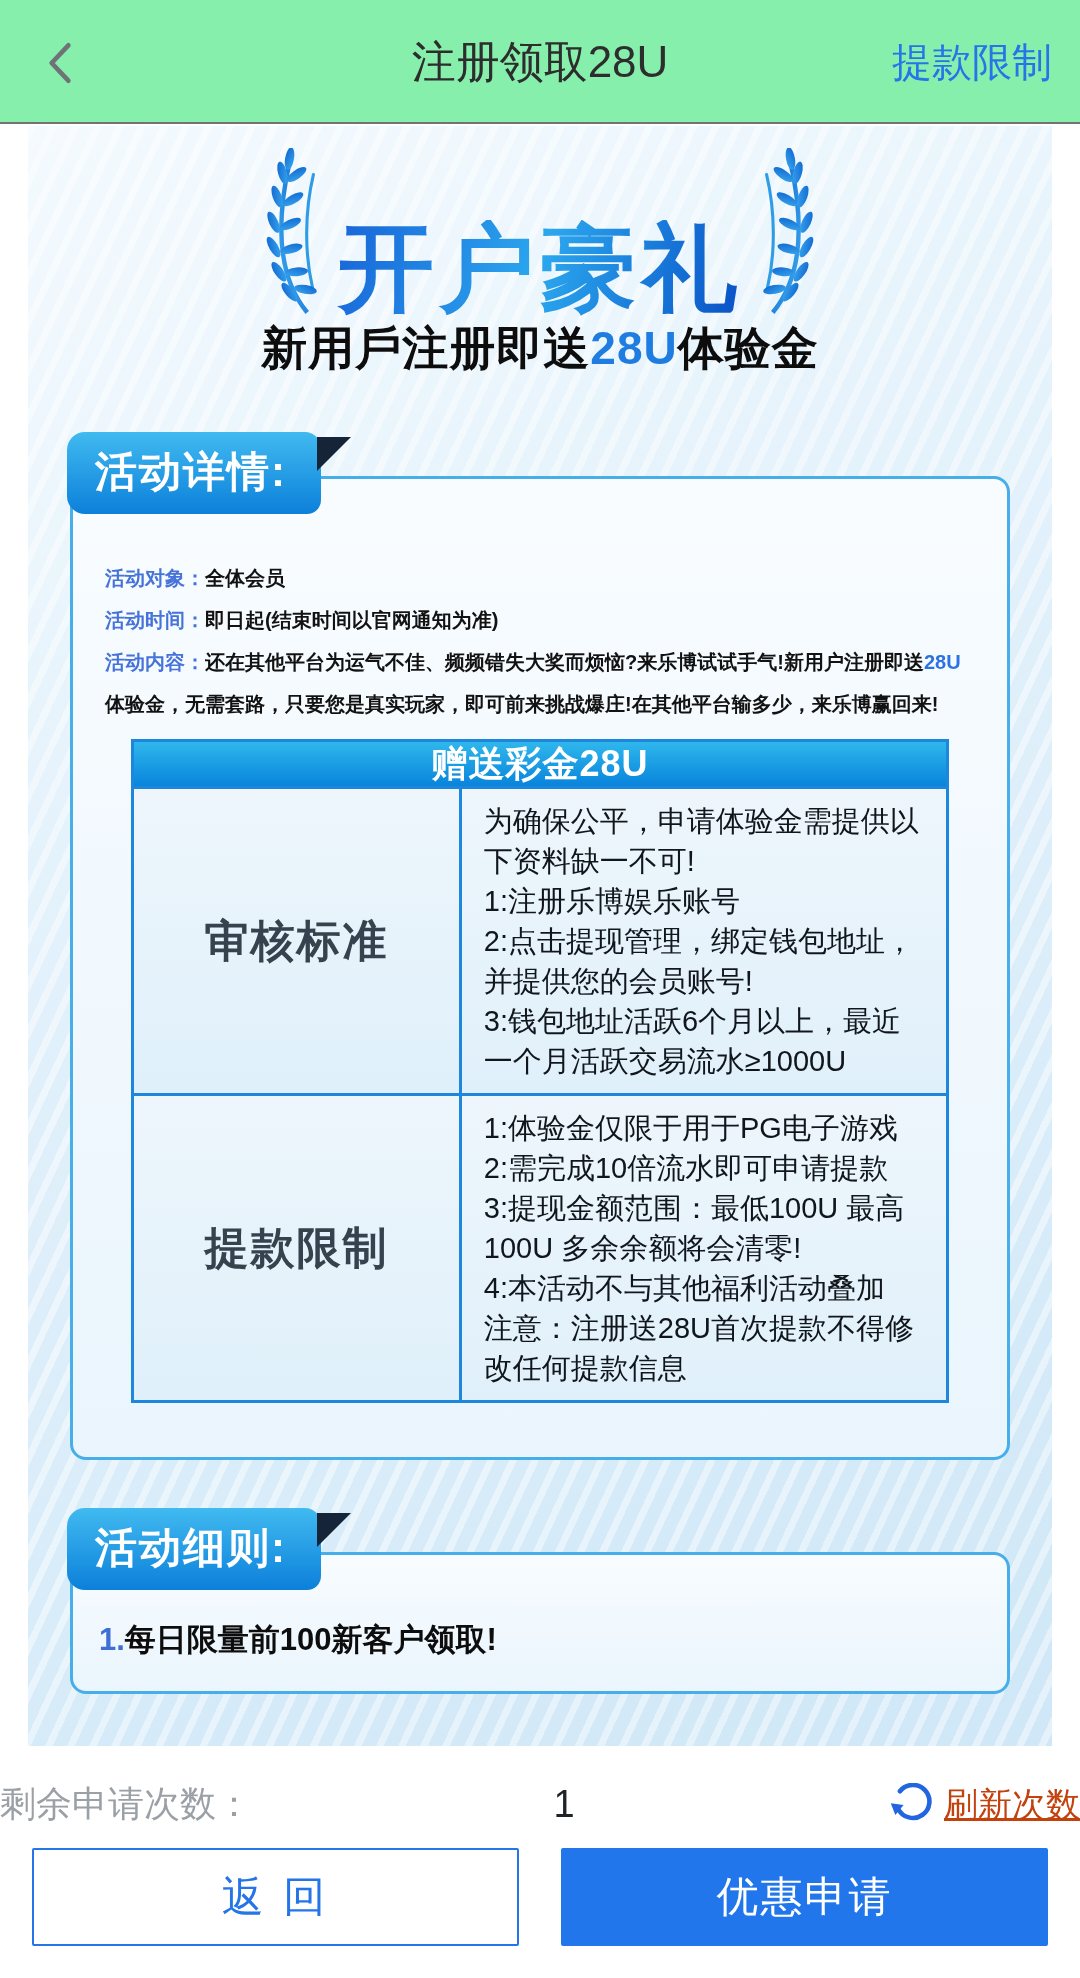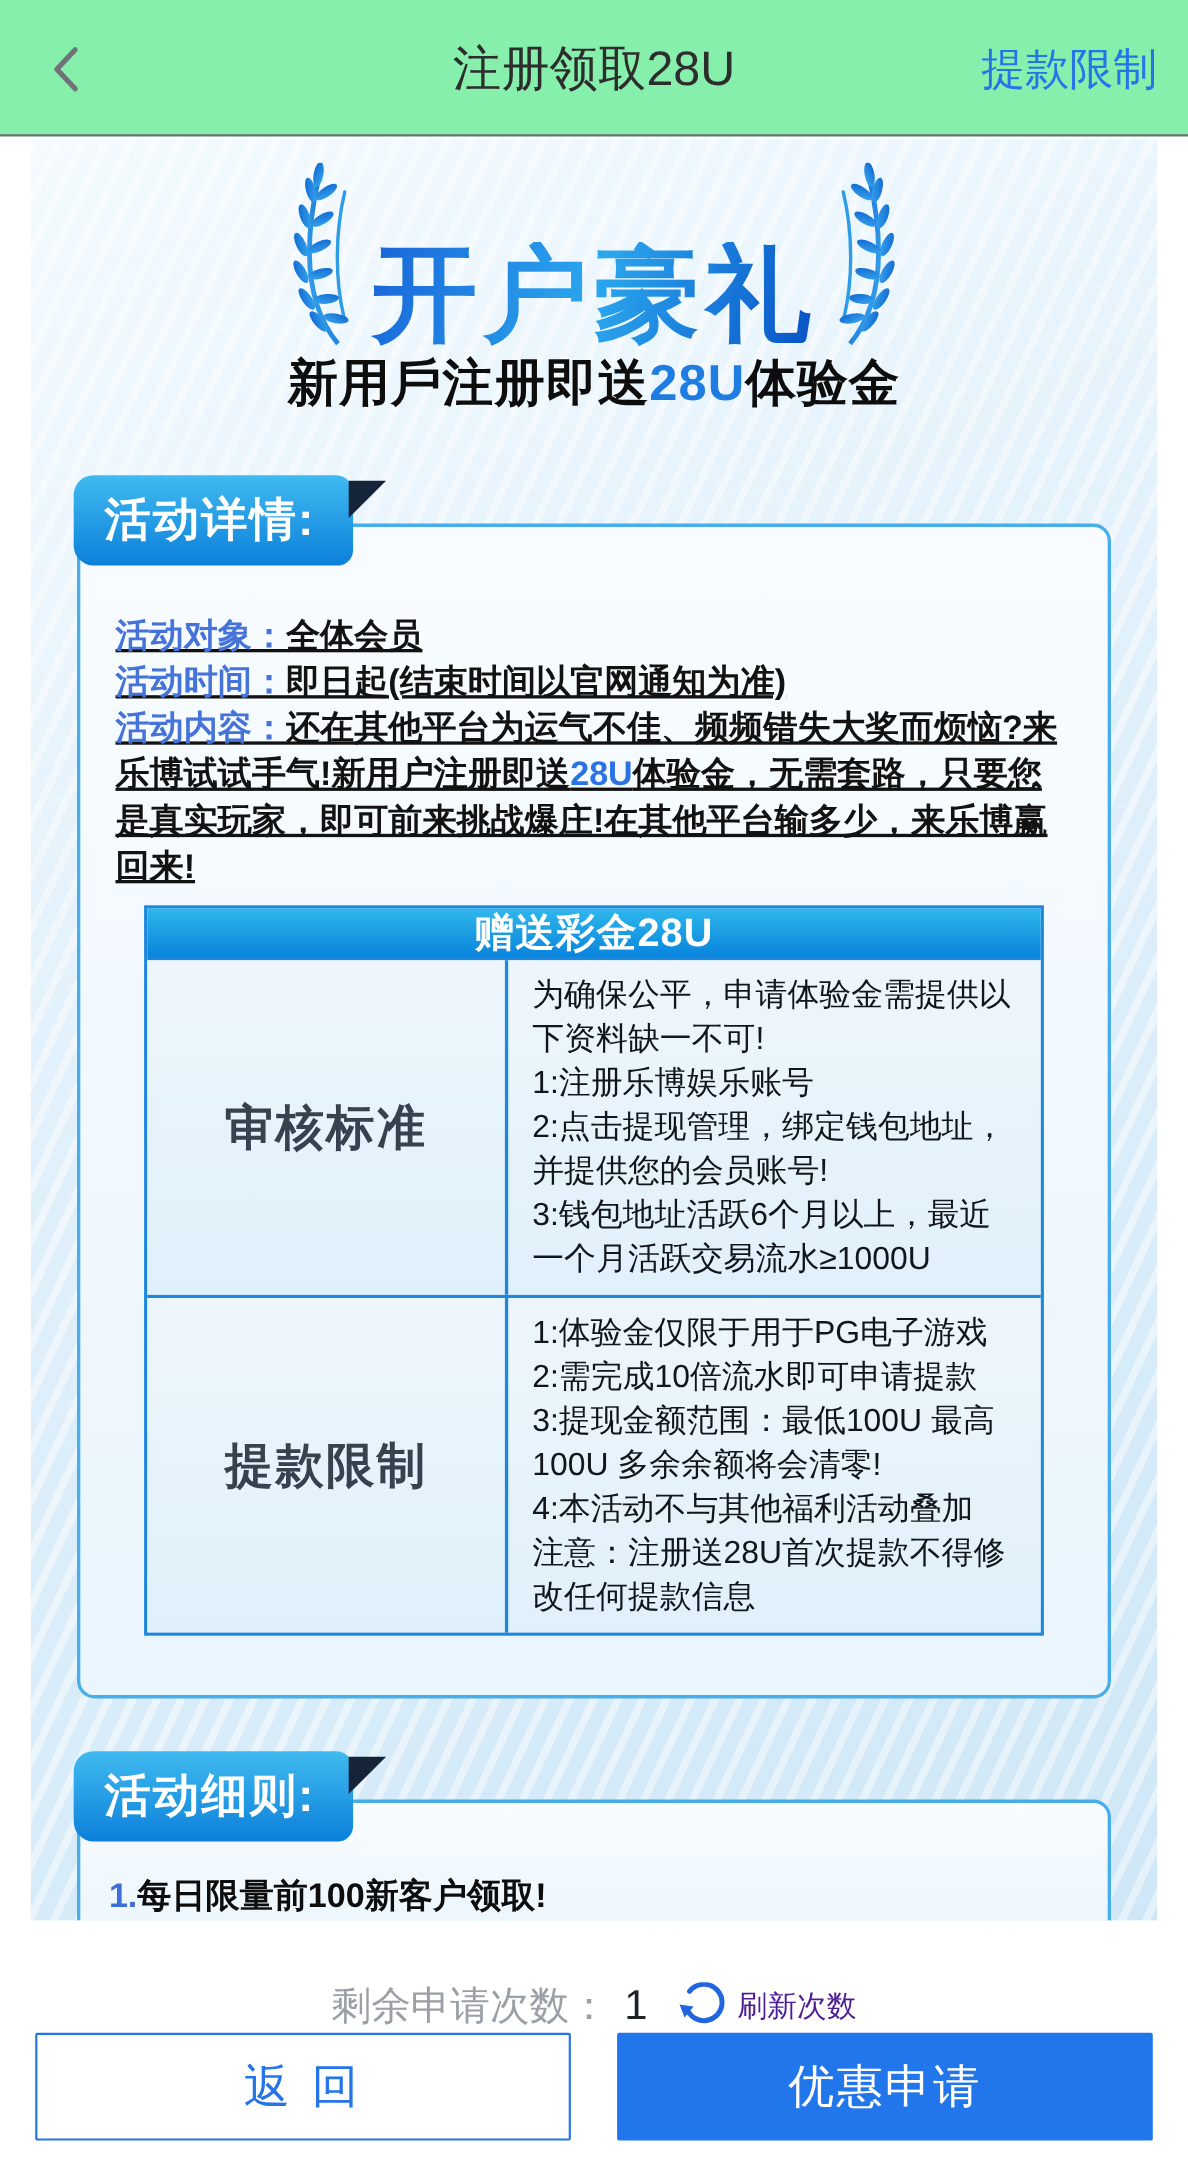--- a/index.html
+++ b/index.html
@@ -39,21 +39,21 @@
   .sec-box { border:3px solid #47aee9; border-radius:16px;
              background:linear-gradient(180deg,#f8fcff 0%, #eaf5fd 100%); }
   .sec-tab { position:absolute; top:-44px; left:-3px; z-index:2; padding:12px 34px 14px 28px;
              background:linear-gradient(180deg,#40baf0 0%, #0c80da 100%);
              border-radius:18px 16px 14px 18px; color:#fff; font-size:42px; font-weight:700; letter-spacing:2px; }
   .sec-tab::after { content:""; position:absolute; top:5px; right:-30px; width:0; height:0;
                     border-top:34px solid #16243a; border-right:34px solid transparent; }
 
   
   .details-content { padding:78px 32px 28px; }
-  .drow { font-size:31px; line-height:42px; color:#121212; font-weight:600;text-decoration:underline; }
+  .drow { font-size:20px; line-height:42px; color:#121212; font-weight:600; }
   .dlabel { color:#4673d9; font-weight:700; }
   .hl { color:#2b73e2; }
 
   
   .btable { margin:14px 26px 0; border:3px solid #1d86dd; }
   .bt-header { height:44px; display:flex; align-items:center; justify-content:center;
                background:linear-gradient(180deg,#2fb7ec 0%, #0884dc 100%);
                color:#fff; font-size:36px; font-weight:700; letter-spacing:1px; }
   .trow { display:grid; grid-template-columns:40% 60%; border-top:3px solid #1d86dd; }
   .tcell-left { display:flex; align-items:center; justify-content:center; font-size:44px; font-weight:700;
@@ -62,25 +62,25 @@
                  color:#10161c; font-weight:500; background:linear-gradient(180deg,#eef6fc,#e0f0fa); }
   .details-bottom-pad { height:26px; }
 
   
   .rules-content { padding:64px 26px 30px; }
   .rule { font-size:31px; line-height:42px; color:#0d0d0d; font-weight:600; }
   .rnum { color:#3e6fd6; }
 
   
   .footer { position:absolute; left:0; top:1746px; width:1080px; height:232px; background:#fff; z-index:30; }
-  .refresh-row { display:flex; align-items:center; justify-content:center; padding-top:53px; gap:10px; }
+  .refresh-row { display:flex; align-items:center; justify-content:space-between; padding-top:34px; gap:10px; }
   .remaining-label { font-size:36px; color:#9aa0a6; }
   .remaining-value { font-size:38px; color:#1f2328; margin:0 16px 0 4px; }
   .refresh-btn { display:flex; align-items:center; gap:12px; cursor:pointer; }
-  .refresh-label { font-size:27px; color:#4c1d95; }
+  .refresh-label { font-size:34px; color:#c2410c;text-decoration:underline; }
   .btn-row { position:absolute; left:0; top:102px; width:1080px; padding:0 32px; display:flex; gap:42px; }
   .btn { flex:1; height:98px; border-radius:2px; display:flex; align-items:center; justify-content:center;
          font-size:42px; cursor:pointer; }
   .btn-back { background:#fff; border:2px solid #2575e9; color:#2575e9; letter-spacing:4px; }
   .btn-apply { background:#2176ec; color:#fff; border:2px solid #2176ec; letter-spacing:2px; }
 </style>
 </head>
 <body>
 
 <div class="screen">

